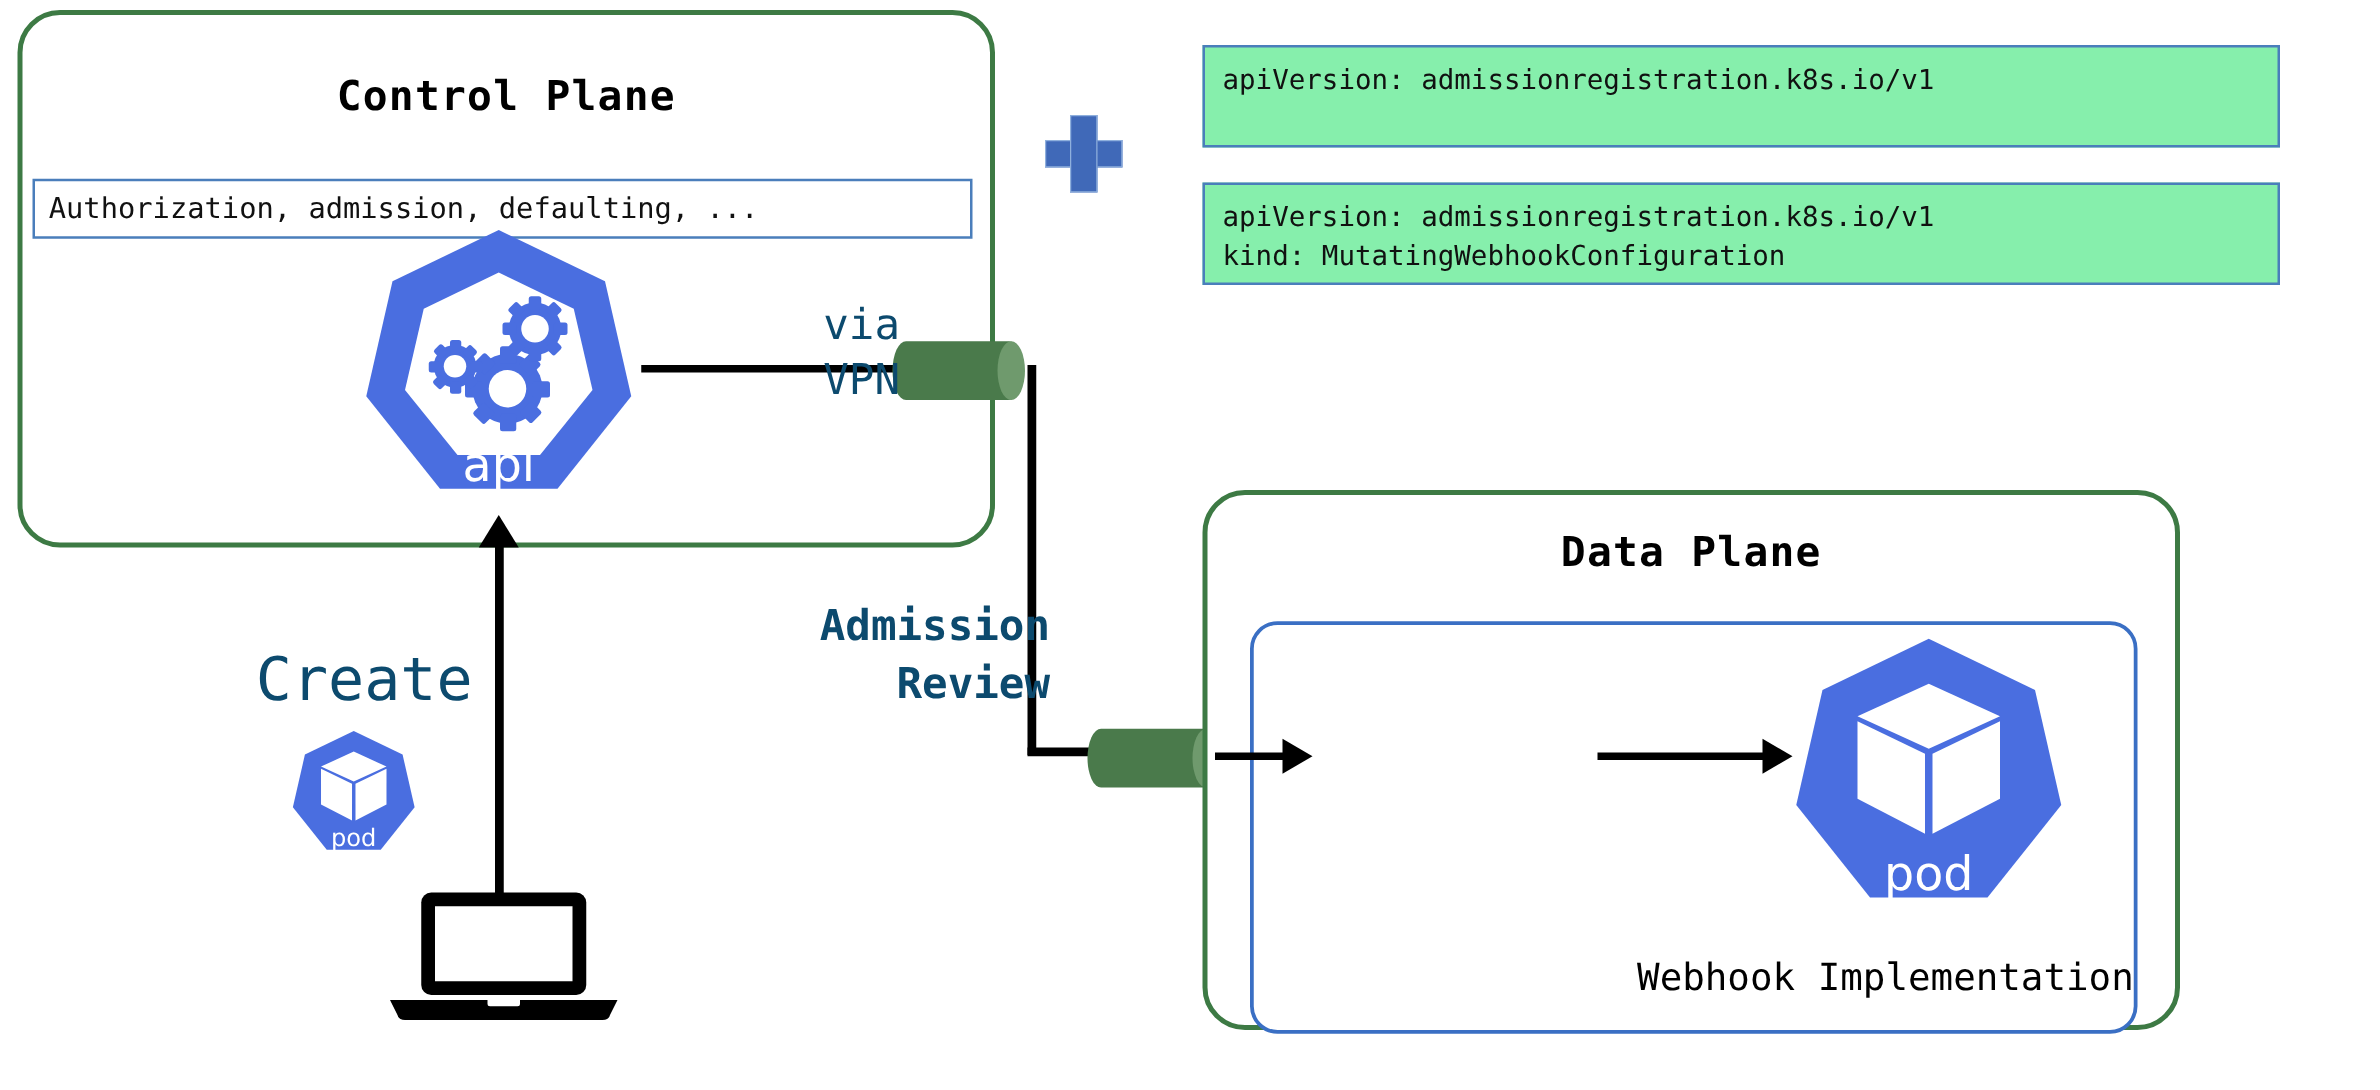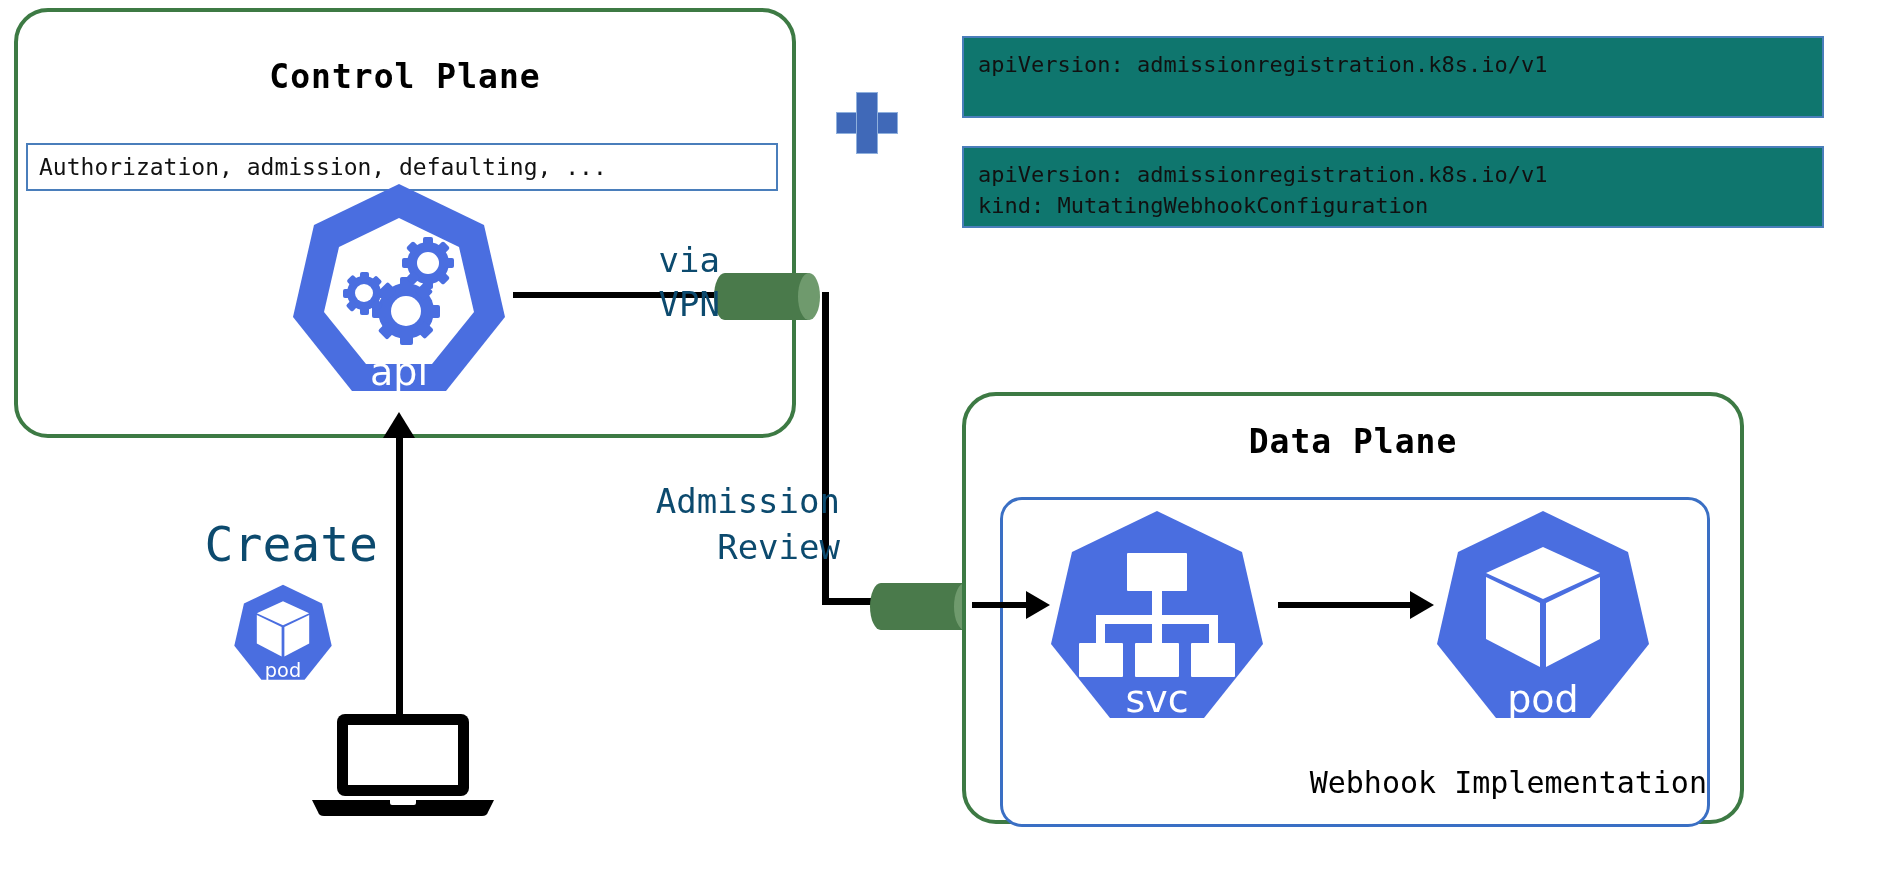--- a/index.html
+++ b/index.html
@@ -73,21 +73,21 @@
     font-family: "DejaVu Sans Mono", monospace;
     font-size: 30px;
     color: #000000;
   }
 
   
   .yaml-box {
     position: absolute;
     border: 2px solid #4a7ebb;
     box-sizing: border-box;
-    background: #0f766e;
+    background: #86efac;
     padding: 11px 0 11px 14px;
   }
   #yaml-validating { left: 962px; top: 36px;  width: 862px; height: 82px; }
   #yaml-mutating   { left: 962px; top: 146px; width: 862px; height: 82px; }
   .yaml-line {
     font-family: "DejaVu Sans Mono", monospace;
     font-size: 22px;
     line-height: 31px;
     color: #111111;
     white-space: pre;
@@ -179,21 +179,21 @@
     color: #0c4a6e;
     text-align: right;
     white-space: pre;
   }
   #label-via-vpn {
     left: 580px; top: 238px; width: 140px;
     font-size: 34px; line-height: 44px;
   }
   #label-admission-review {
     left: 560px; top: 478px; width: 280px;
-    font-size: 34px; line-height: 46px;
+    font-size: 34px; line-height: 46px; font-weight: bold;
   }
   #label-create {
     left: 188px; top: 516px; width: 190px;
     font-size: 48px;
   }
 
   
   #laptop-icon { position: absolute; left: 310px; top: 712px; width: 186px; height: 106px; }
   #laptop-icon svg { display: block; width: 100%; height: 100%; }
 </style>
@@ -292,37 +292,20 @@
 Review</div>
 
   <div id="data-plane-box" class="plane-box">
     <div id="data-plane-title" class="plane-title">Data Plane</div>
   </div>
 
   <div id="webhook-impl-box" class="blue-box">
     <div id="webhook-impl-label">Webhook Implementation</div>
   </div>
 
-  <div id="svc-icon" class="k8s-icon">
-    <svg viewBox="0 0 222 222" xmlns="http://www.w3.org/2000/svg">
-      <polygon points="111,6 196,47 217,139 158,213 64,213 5,139 26,47" fill="#4a6ee0"></polygon>
-      <g fill="#ffffff">
-        <rect x="81" y="48" width="60" height="38" rx="1"></rect>
-        <rect x="106" y="86" width="10" height="32"></rect>
-        <rect x="50" y="110" width="122" height="9"></rect>
-        <rect x="50" y="110" width="9" height="30"></rect>
-        <rect x="106" y="110" width="10" height="30"></rect>
-        <rect x="163" y="110" width="9" height="30"></rect>
-        <rect x="33" y="138" width="44" height="34" rx="1"></rect>
-        <rect x="89" y="138" width="44" height="34" rx="1"></rect>
-        <rect x="145" y="138" width="44" height="34" rx="1"></rect>
-      </g>
-      <text x="111" y="207" font-family="DejaVu Sans, sans-serif" font-size="38" fill="#ffffff" text-anchor="middle">svc</text>
-    </svg>
-  </div>
 
   <div id="pod-icon" class="k8s-icon">
     <svg viewBox="0 0 222 222" xmlns="http://www.w3.org/2000/svg">
       <polygon points="111,6 196,47 217,139 158,213 64,213 5,139 26,47" fill="#4a6ee0"></polygon>
 
       <polygon points="111,42 168,68 111,94 54,68" fill="#ffffff"></polygon>
 
       <polygon points="54,72 108,98 108,162 54,134" fill="#ffffff"></polygon>
 
       <polygon points="168,72 114,98 114,162 168,134" fill="#ffffff"></polygon>

